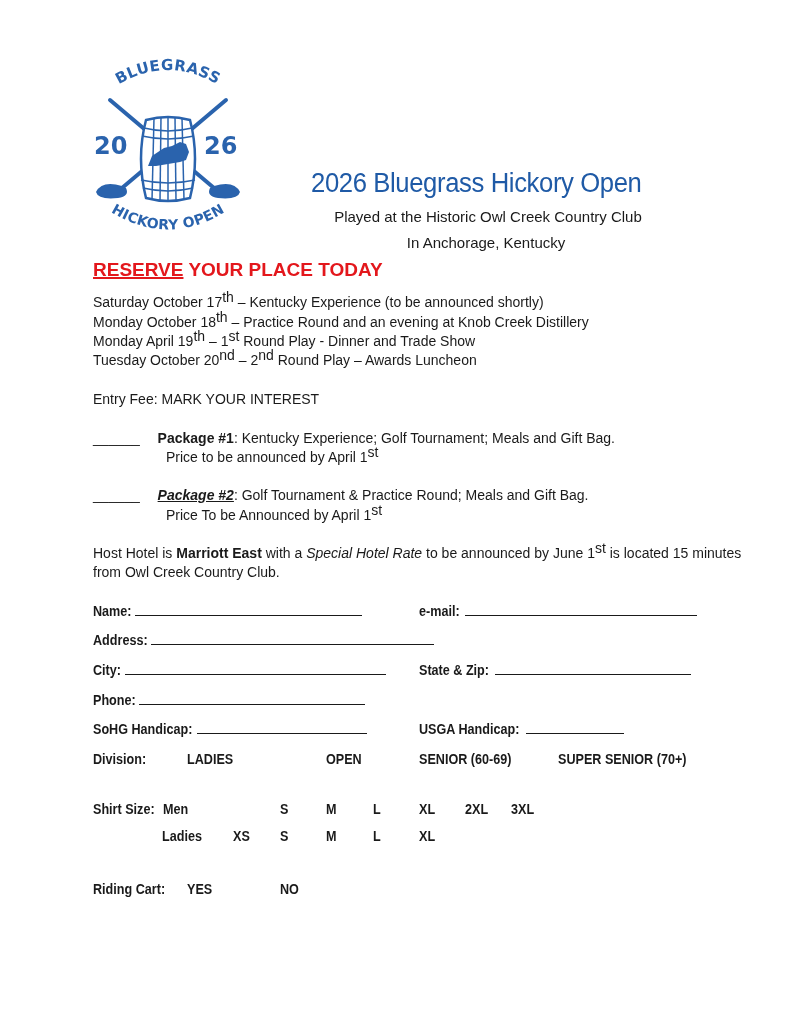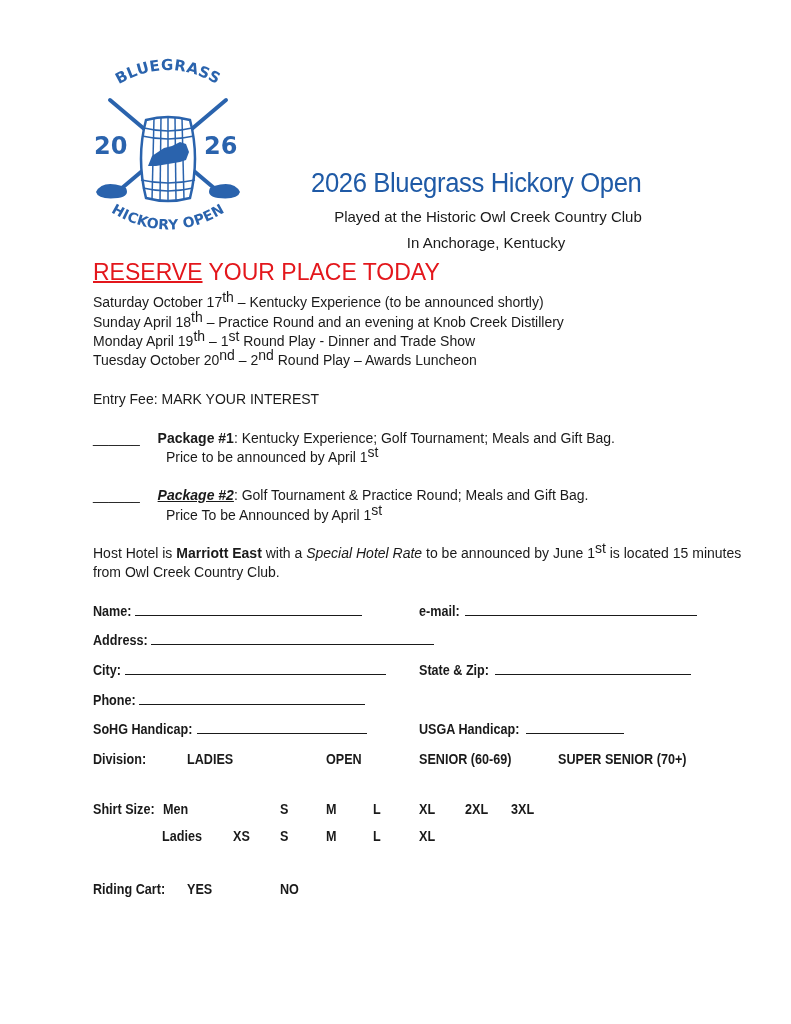--- a/index.html
+++ b/index.html
@@ -3,21 +3,21 @@
 <meta charset="utf-8">
 <style>
   html, body { margin: 0; padding: 0; background: #ffffff; }
   body { width: 791px; height: 1024px; position: relative; overflow: hidden;
          font-family: "Liberation Sans", sans-serif; color: #1a1a1a; }
   .abs { position: absolute; }
   #logo { left: 88px; top: 48px; width: 160px; height: 200px; }
   .title { left: 311px; top: 168px; font-size: 27px; color: #1f5aa6; letter-spacing: -0.4px; white-space: nowrap; transform: scaleX(0.95); transform-origin: left top; }
   .sub1 { left: 318px; top: 208px; width: 340px; text-align: center; font-size: 15px; white-space: nowrap; }
   .sub2 { left: 316px; top: 234px; width: 340px; text-align: center; font-size: 15px; white-space: nowrap; }
-  .reserve { left: 93px; top: 259px; font-size: 23px; font-weight: normal; color: #e3171c; white-space: nowrap; }
+  .reserve { left: 93px; top: 259px; font-size: 19px; font-weight: bold; color: #e3171c; white-space: nowrap; }
   .reserve u { text-decoration: underline; text-decoration-thickness: 2px; }
   .txt { font-size: 14px; white-space: nowrap; }
   .bold { font-weight: bold; }
   sup { font-size: 14px; vertical-align: 5px; line-height: 0; }
   .blank { display: inline-block; border-bottom: 1px solid #1a1a1a; height: 12px; vertical-align: baseline; }
   .form-label { font-size: 14px; font-weight: bold; white-space: nowrap; transform: scaleX(0.9); transform-origin: left top; }
   .opt { font-size: 14px; font-weight: bold; white-space: nowrap; transform: scaleX(0.9); transform-origin: left top; }
 </style>
 </head>
 <body>
@@ -67,21 +67,21 @@
 <div class="abs title">2026 Bluegrass Hickory Open</div>
 <div class="abs sub1">Played at the Historic Owl Creek Country Club</div>
 <div class="abs sub2">In Anchorage, Kentucky</div>
 
 <div class="abs reserve"><u>RESERVE</u><span> YOUR PLACE TODAY</span></div>
 
 <div class="abs txt" style="left:93px; top:294px;">
   <span>Saturday October 17</span><sup>th</sup><span> – Kentucky Experience (to be announced shortly)</span>
 </div>
 <div class="abs txt" style="left:93px; top:314px;">
-  <span>Sunday April 18</span><sup>th</sup><span> – Practice Round and an evening at Knob Creek Distillery</span>
+  <span>Monday October 18</span><sup>th</sup><span> – Practice Round and an evening at Knob Creek Distillery</span>
 </div>
 <div class="abs txt" style="left:93px; top:333px;">
   <span>Monday April 19</span><sup>th</sup><span> – 1</span><sup>st</sup><span> Round Play - Dinner and Trade Show</span>
 </div>
 <div class="abs txt" style="left:93px; top:352px;">
   <span>Tuesday October 20</span><sup>nd</sup><span> – 2</span><sup>nd</sup><span> Round Play – Awards Luncheon</span>
 </div>
 
 <div class="abs txt" style="left:93px; top:391px;">Entry Fee: MARK YOUR INTEREST</div>
 

